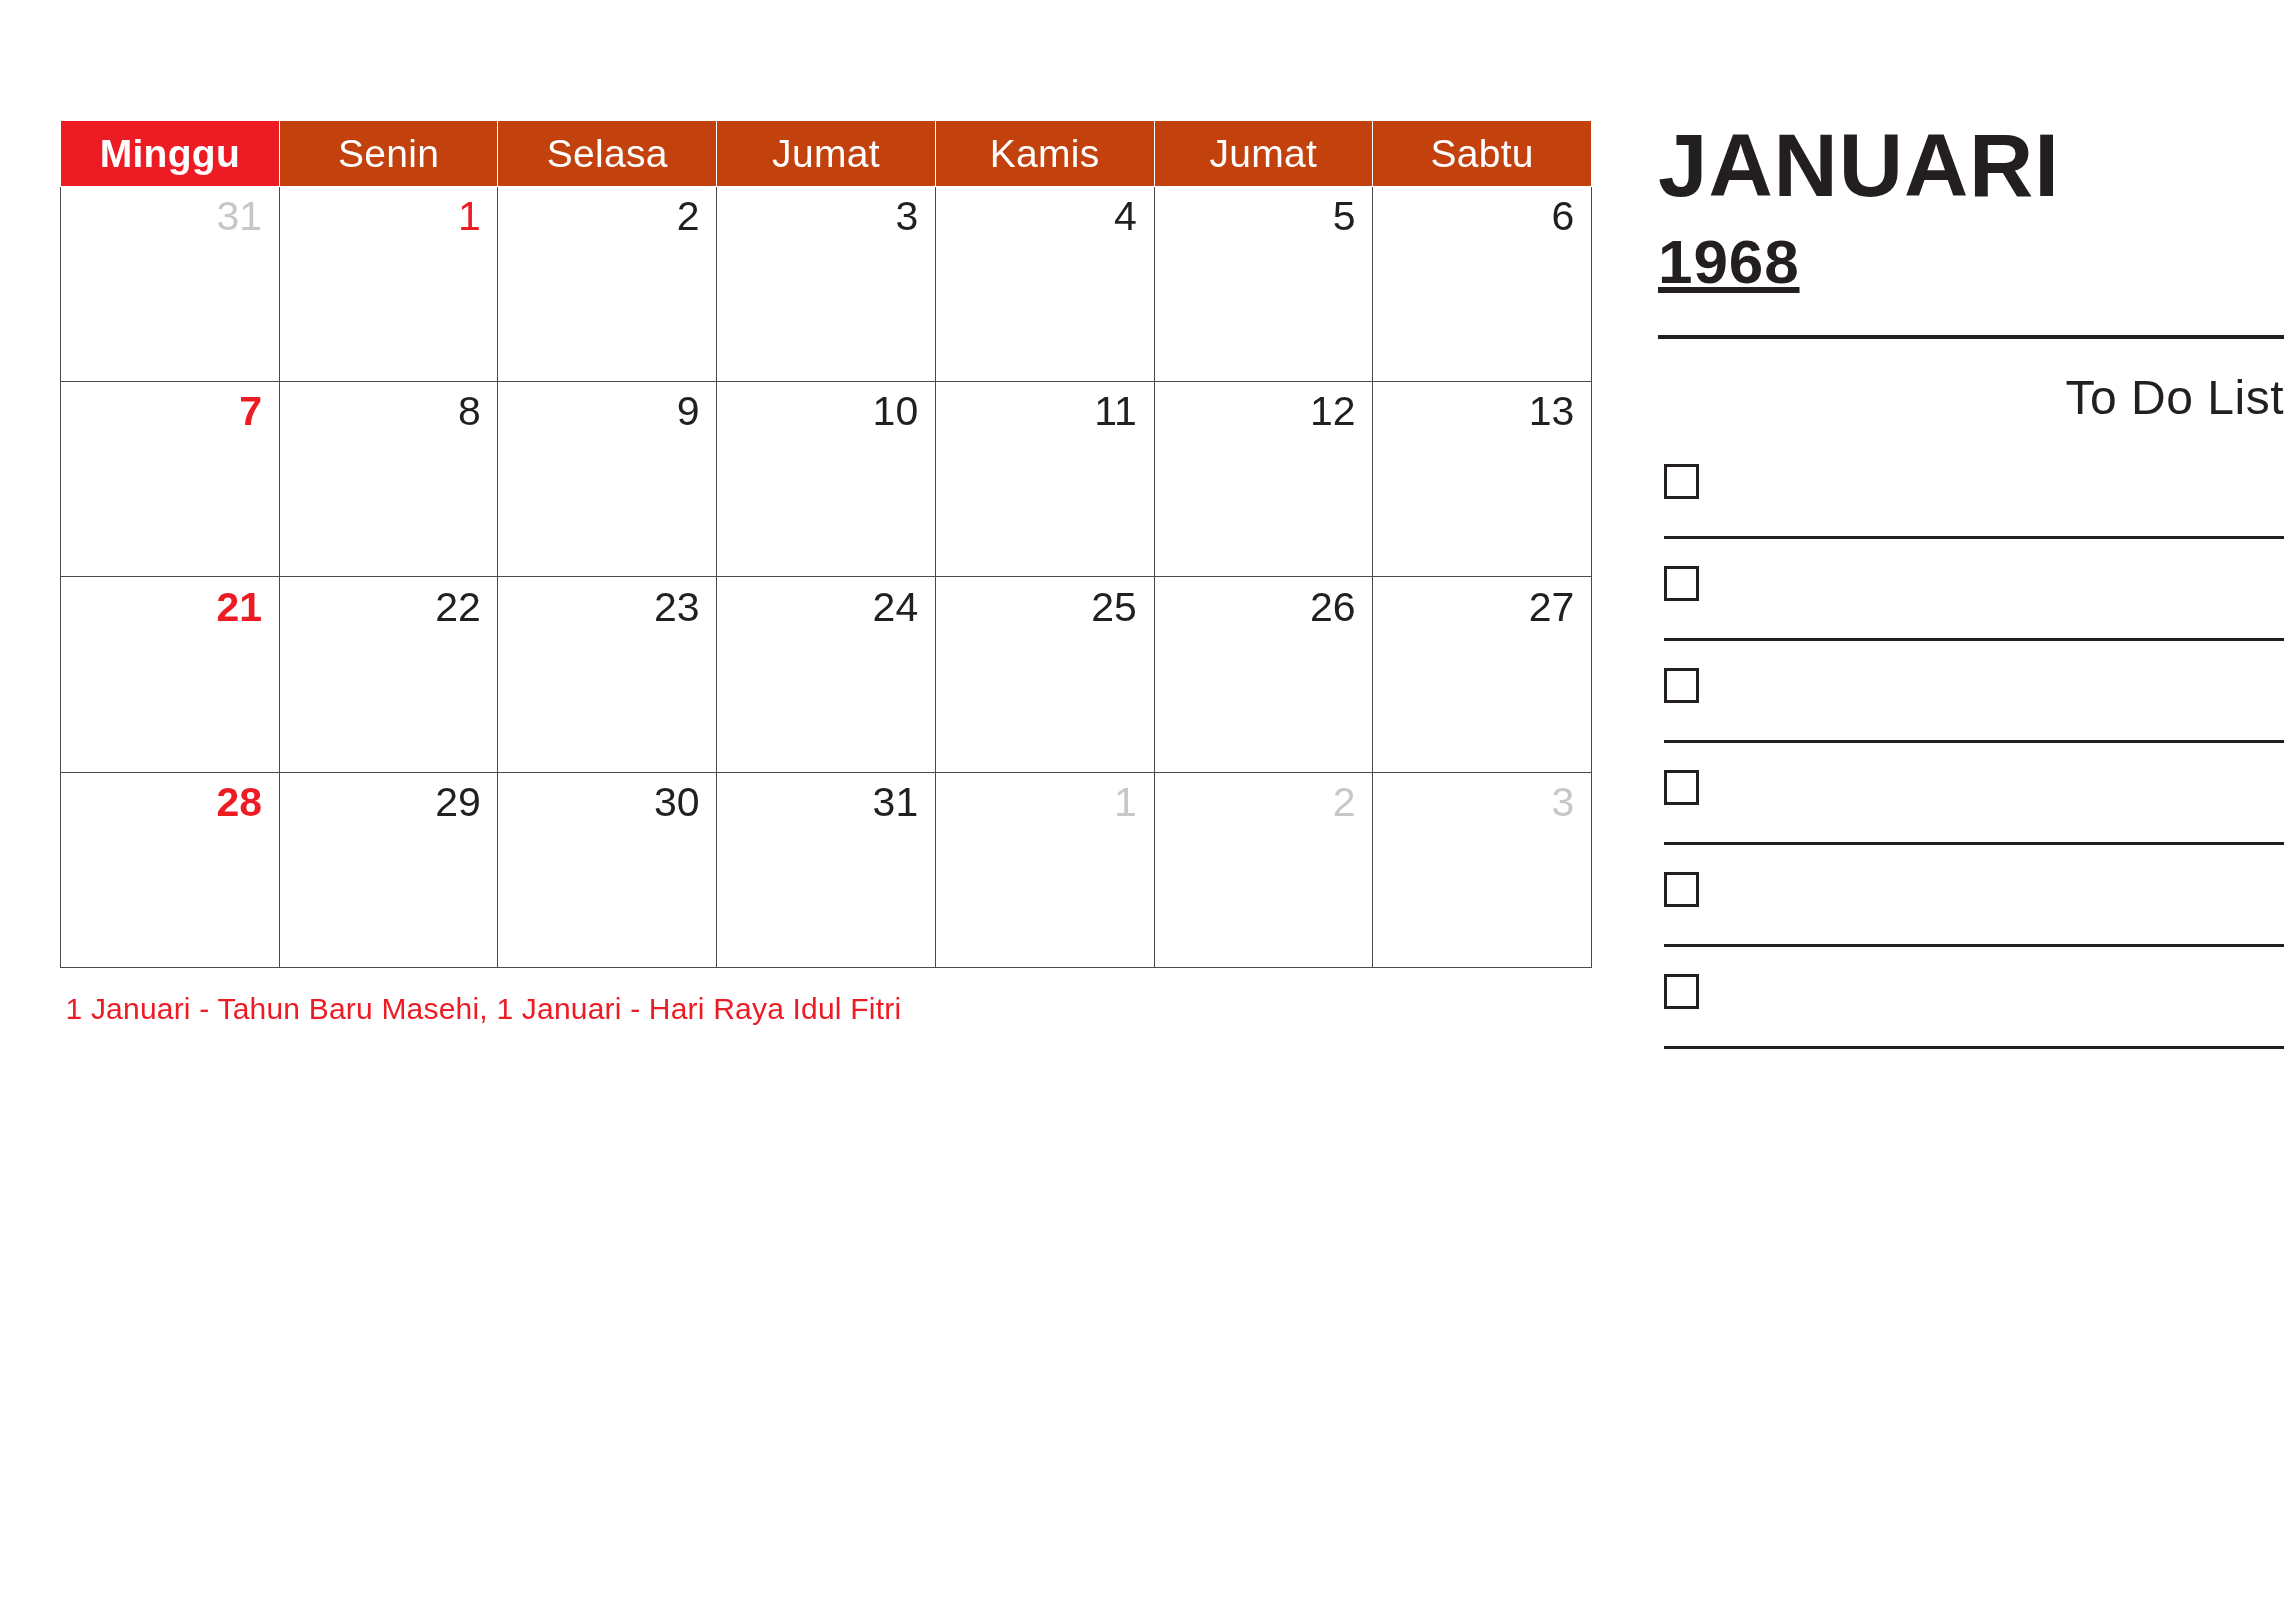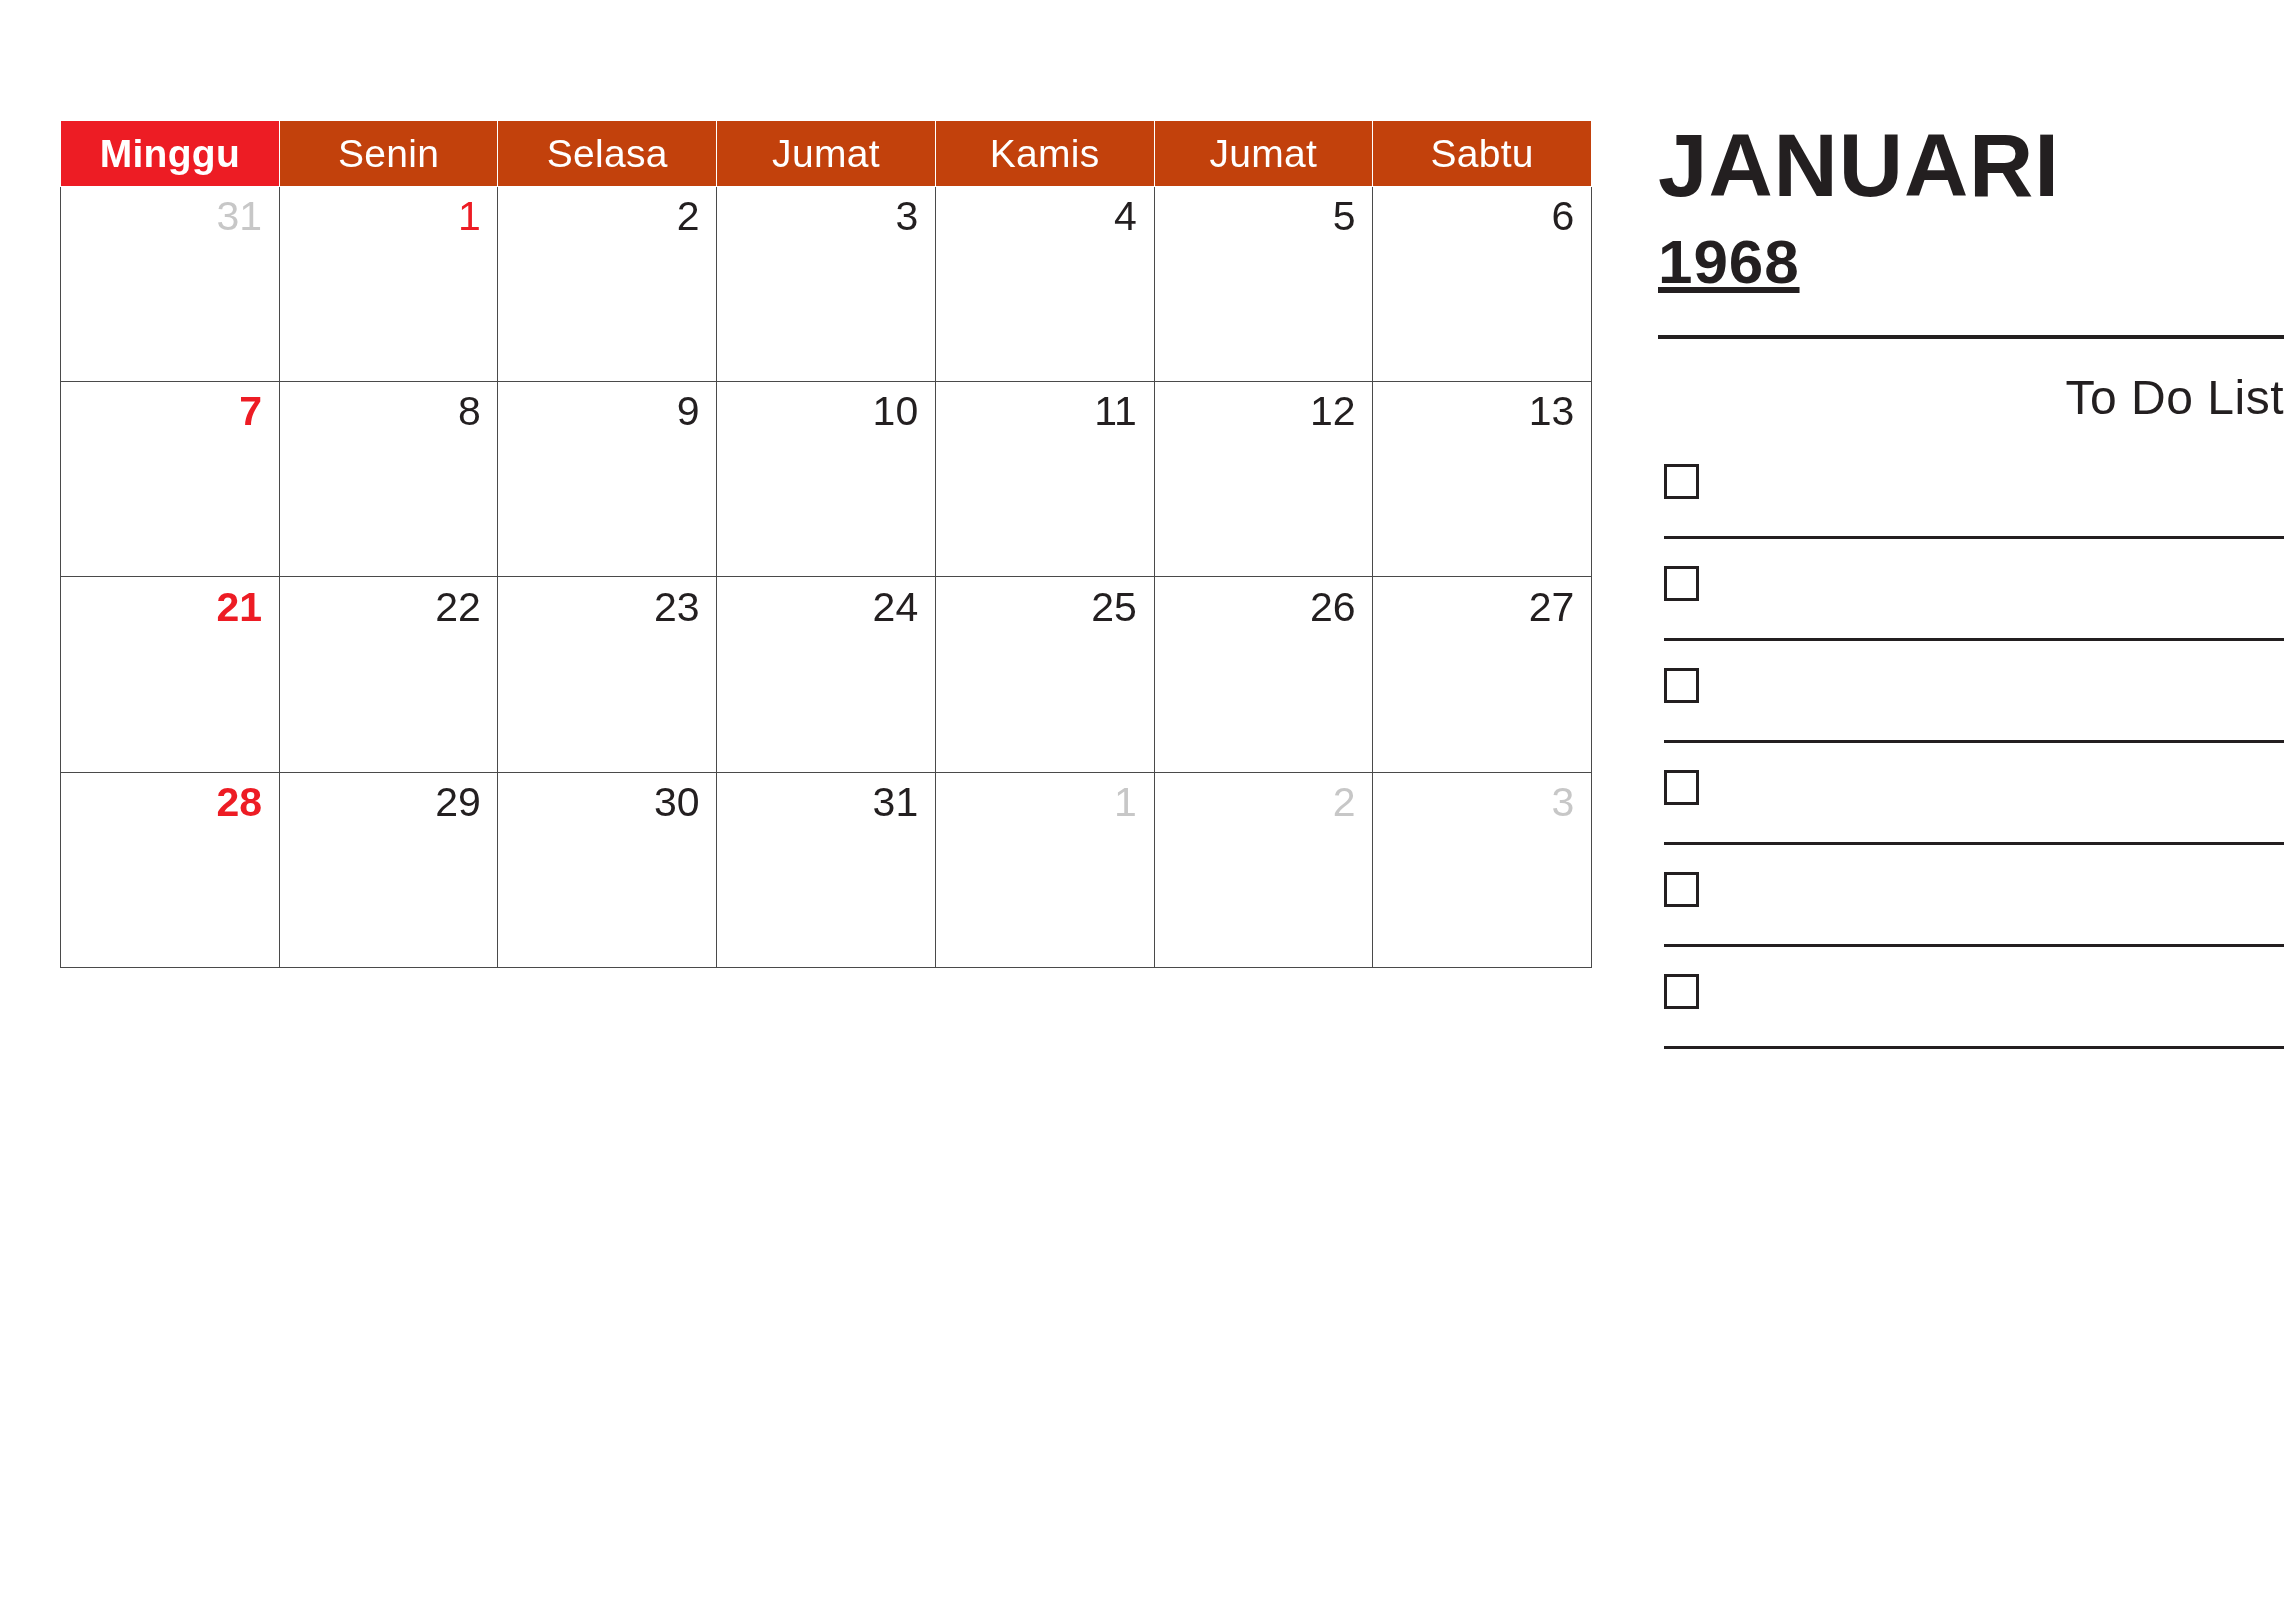--- a/index.html
+++ b/index.html
@@ -267,20 +267,21 @@
           <td class="muted">
               <span class="num">2</span>
             </td>
           <td class="muted">
               <span class="num">3</span>
             </td>
         </tr>
       </tbody>
     </table>
 
+    <div class="holiday-note">1 Januari - Tahun Baru Masehi, 1 Januari - Hari Raya Idul Fitri</div>
   </div>
 
   <div class="right-side">
     <div class="month-title">JANUARI</div>
     <div class="year-title">1968</div>
     <div class="title-rule"></div>
     <div class="todo-title">To Do List</div>
 
     <div class="todo-list">
       <div class="todo-row">

